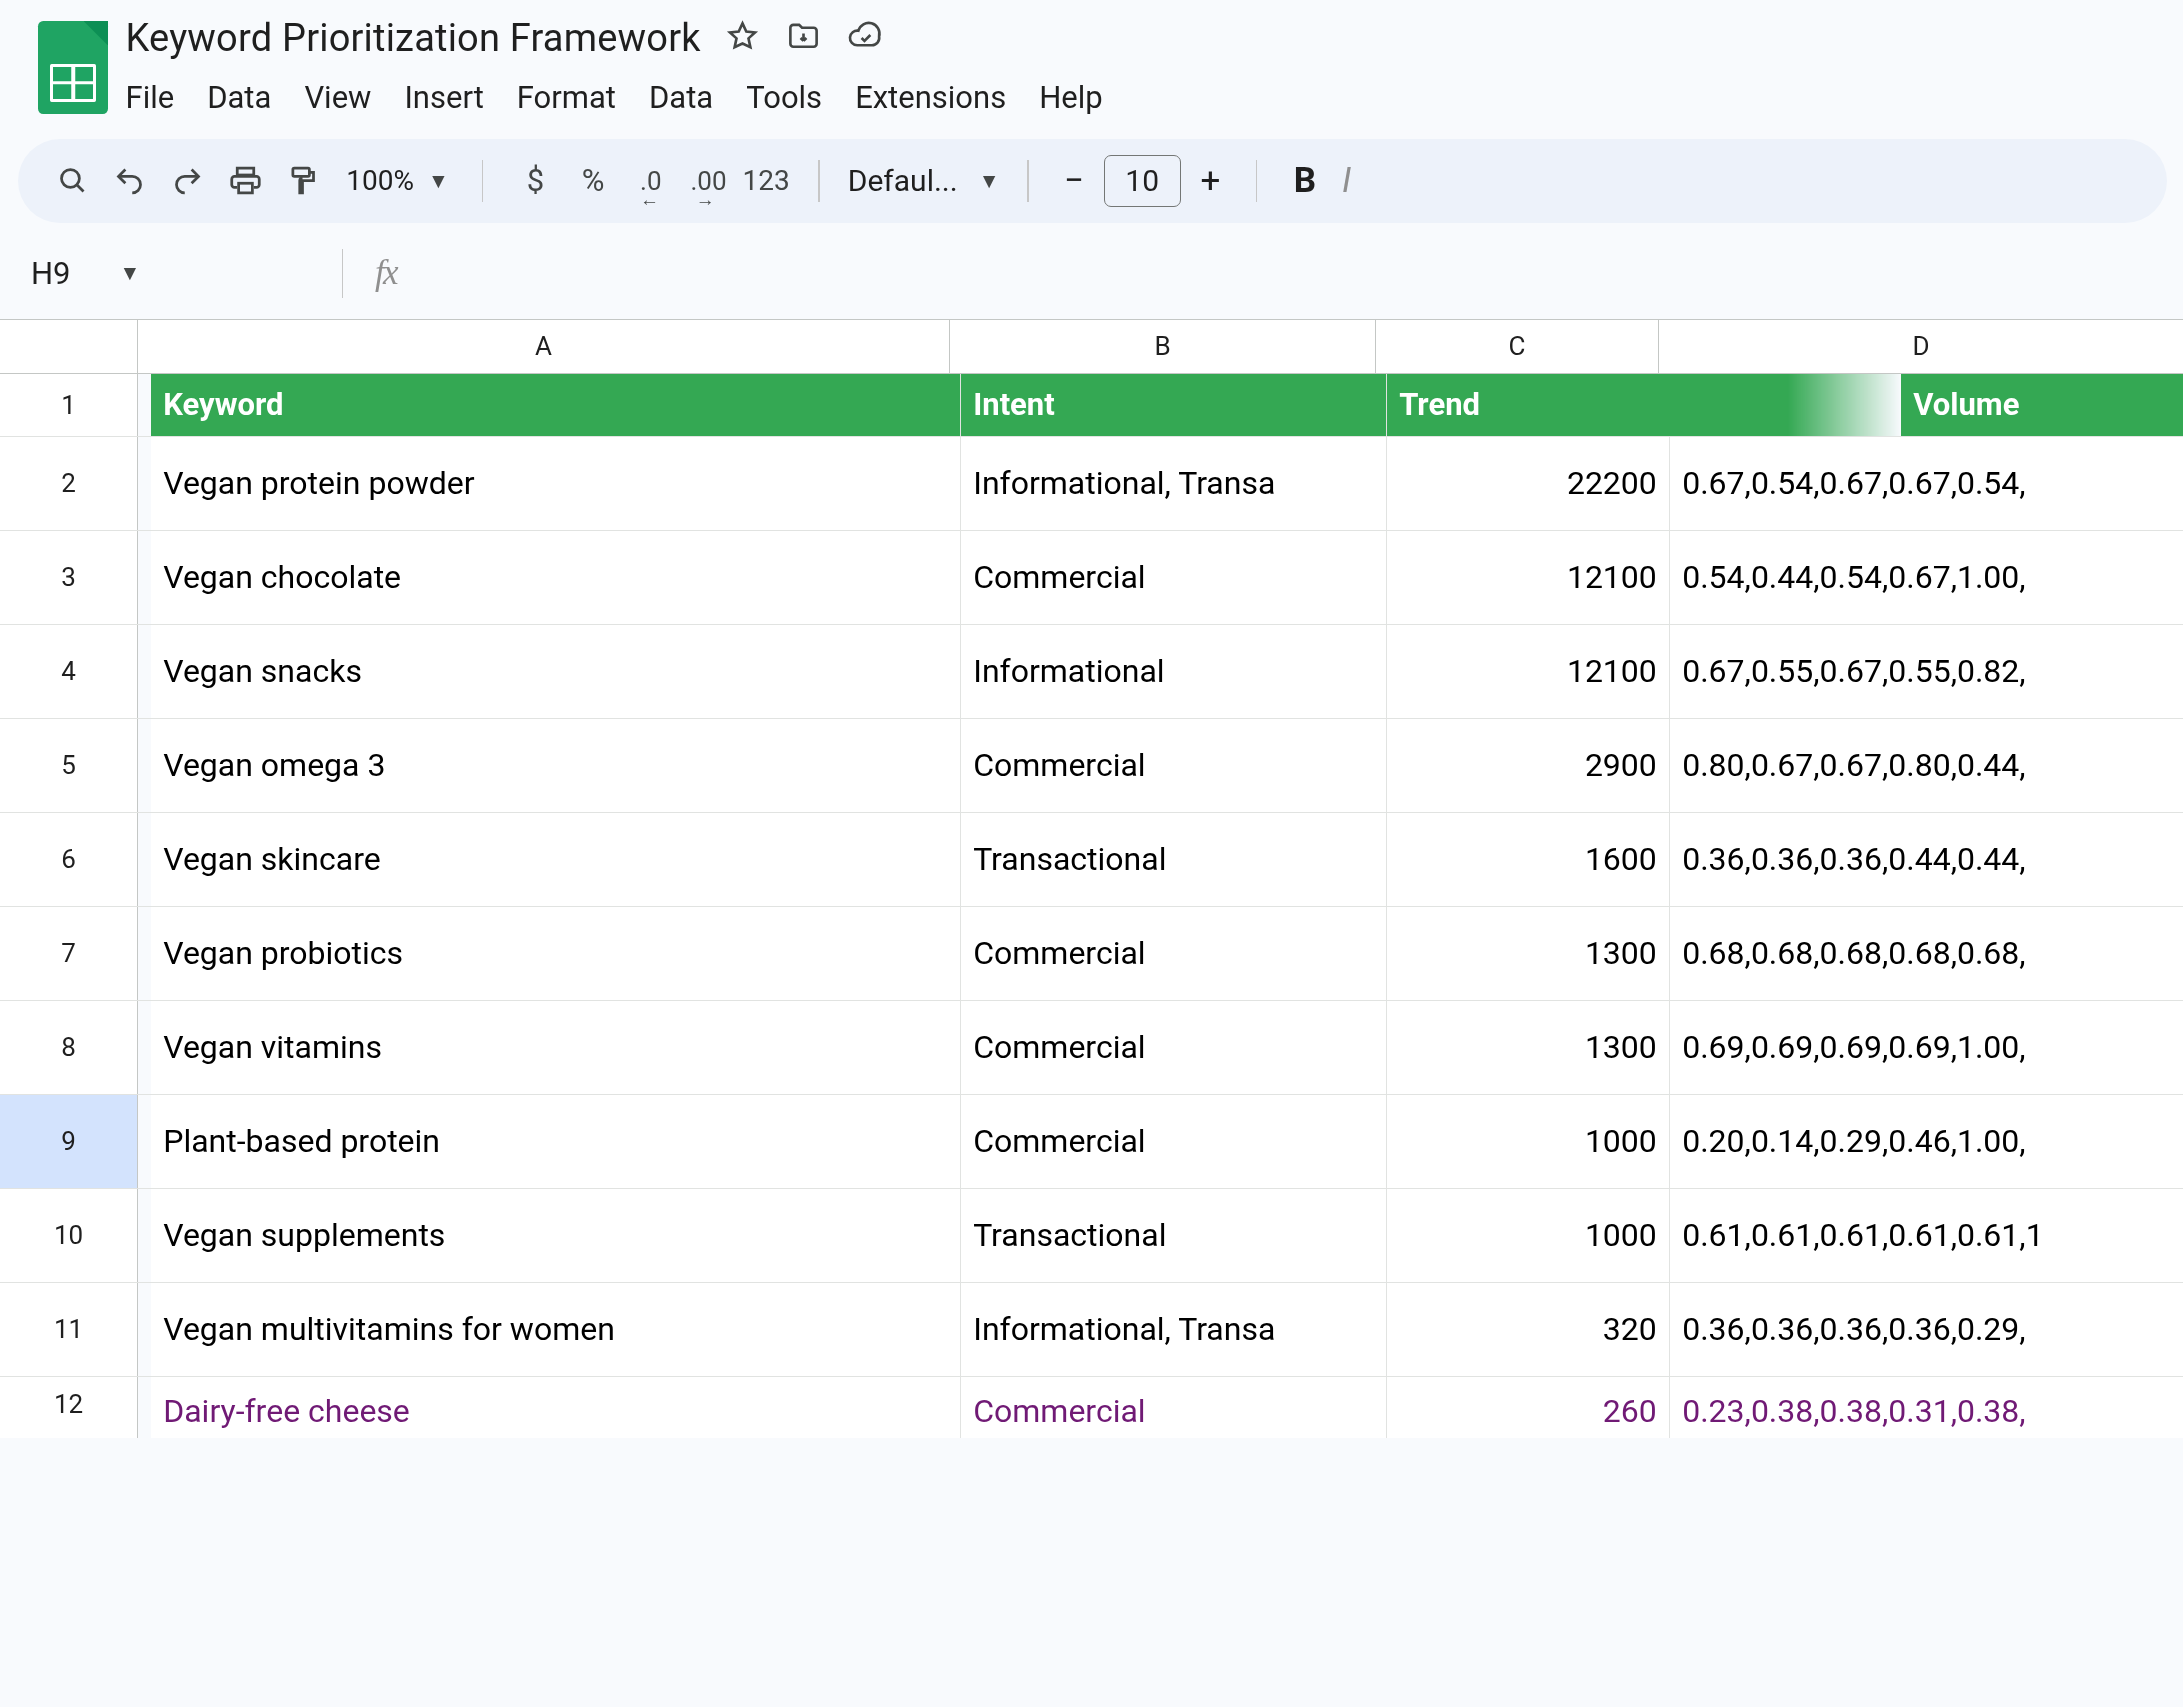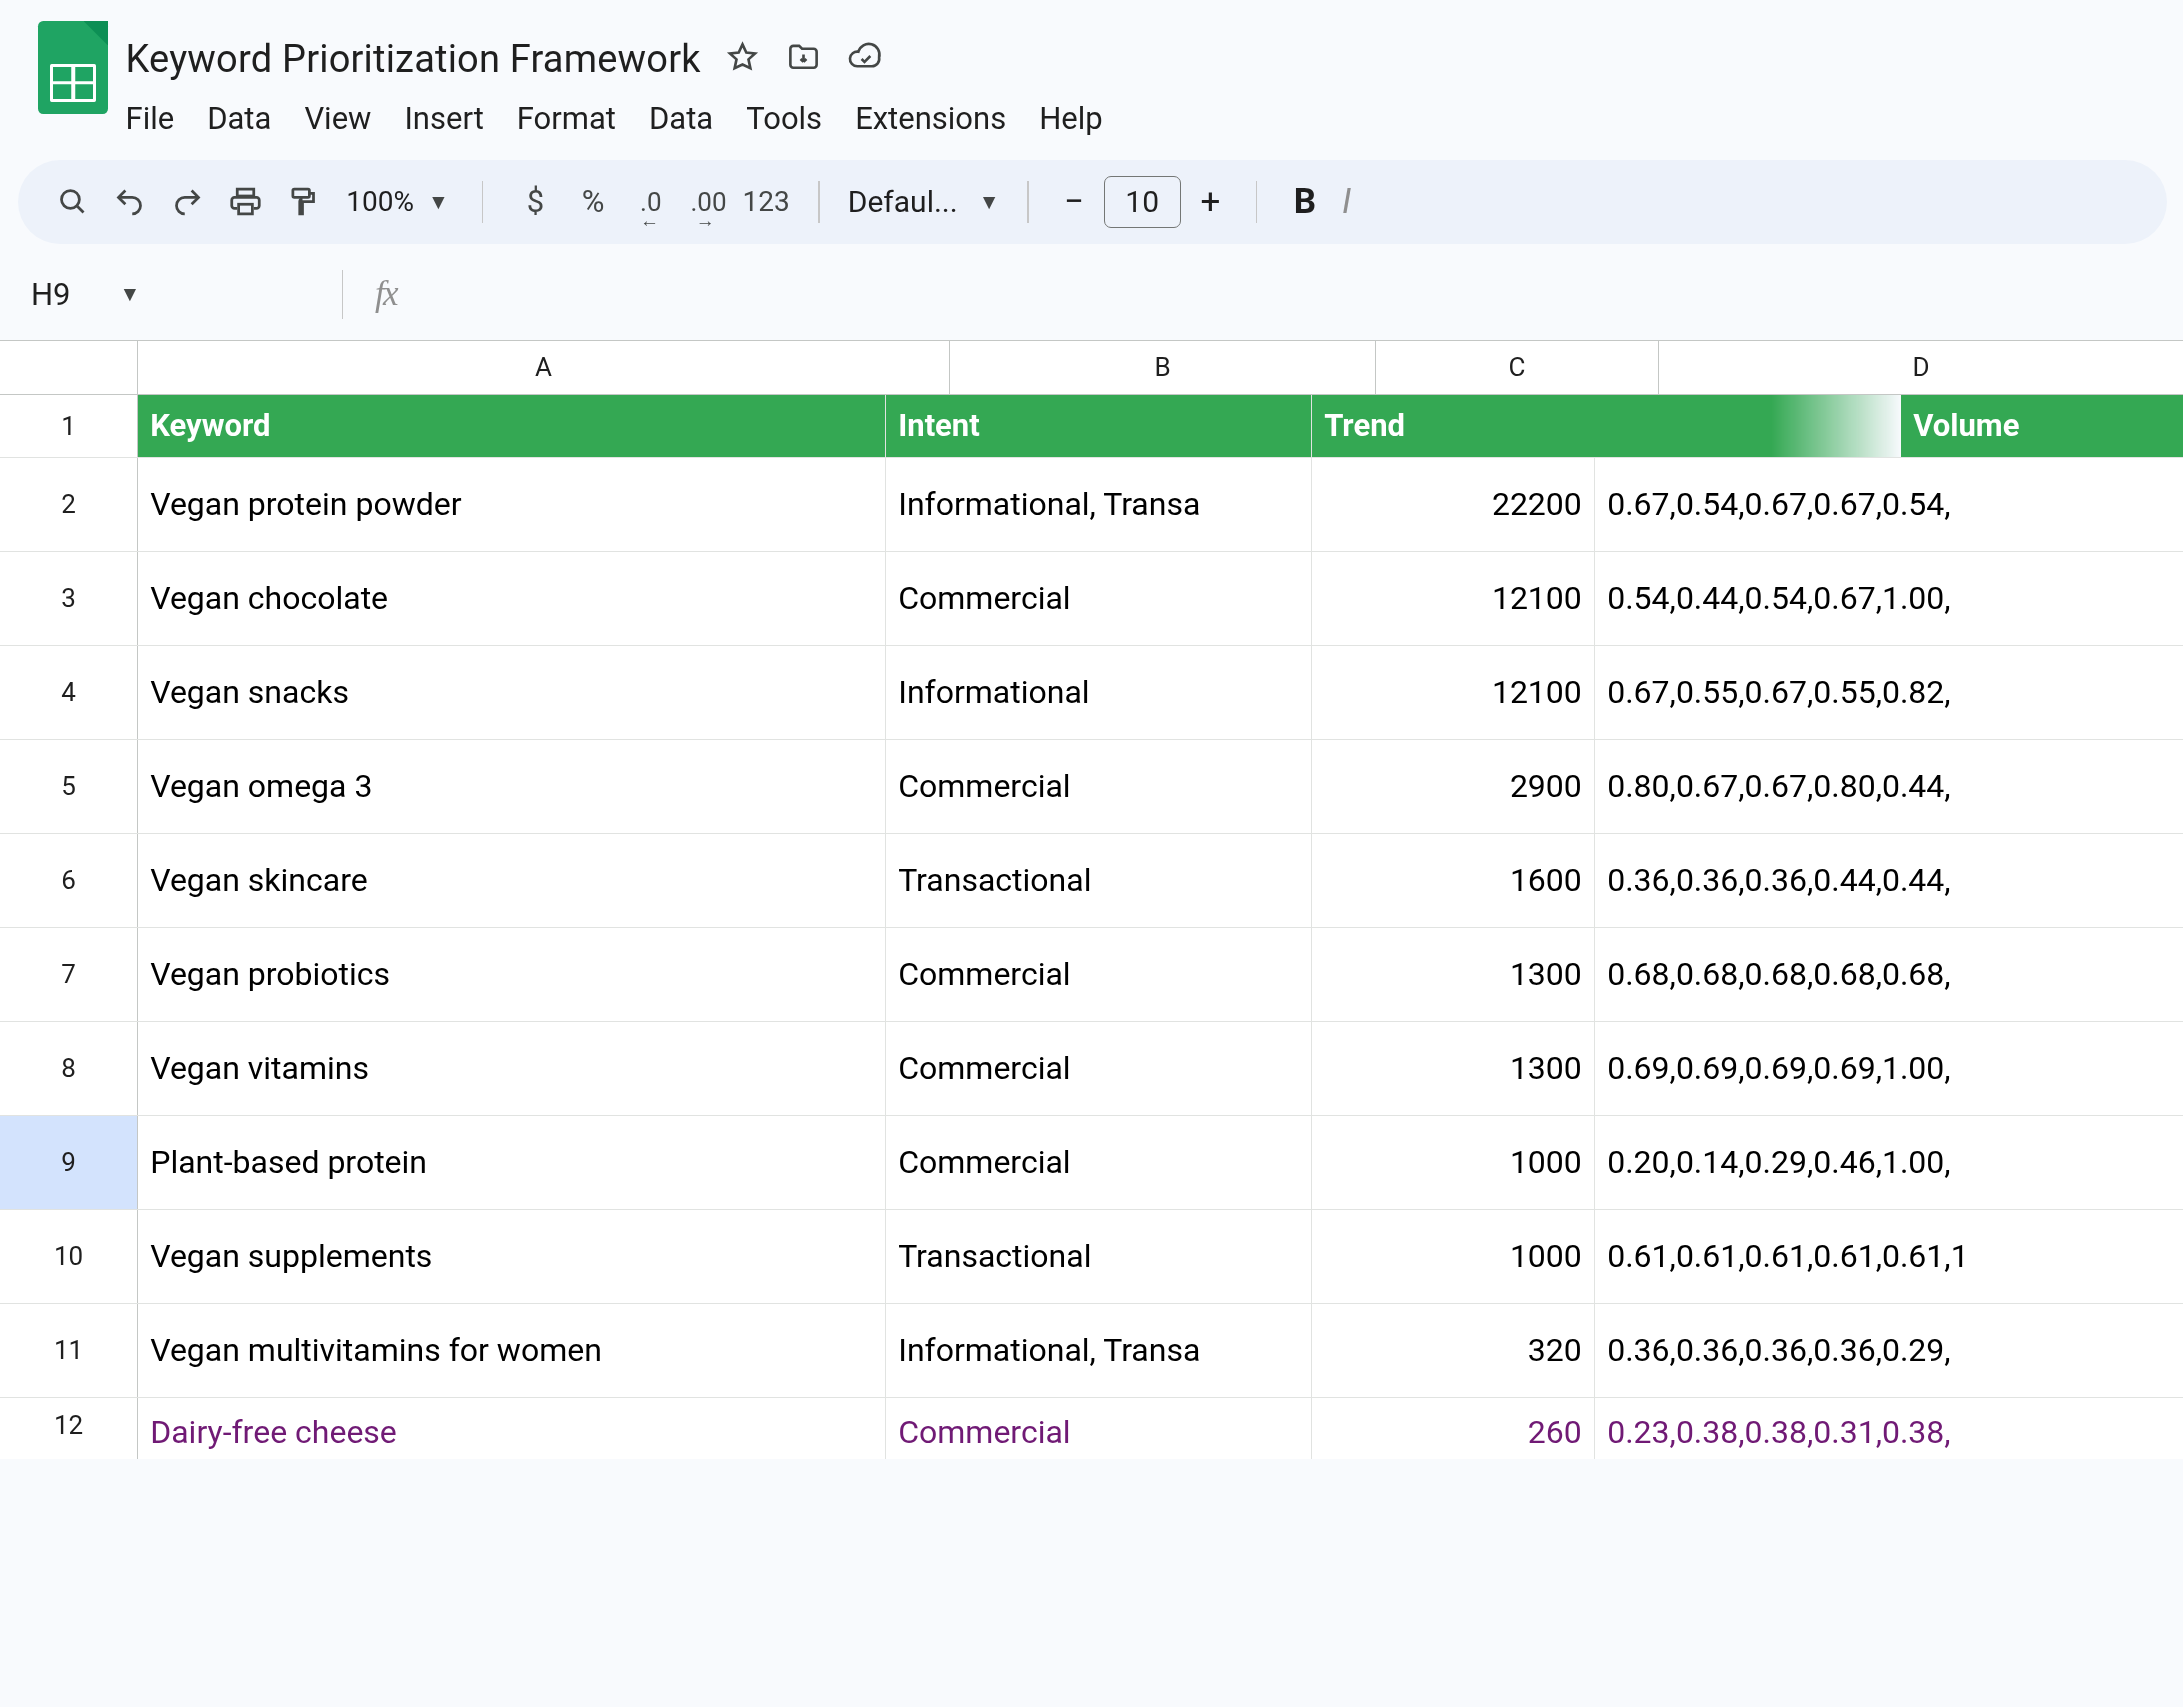--- a/index.html
+++ b/index.html
@@ -41,21 +41,21 @@
     border: 3.5px solid #fff;
     border-radius: 1.7px;
   }
   .sheets-logo .grid-icon::before,
   .sheets-logo .grid-icon::after {
     content: ""; position: absolute; background: #fff;
   }
   .sheets-logo .grid-icon::before { left:50%; top:0; bottom:0; width:3.5px; transform:translateX(-50%);}
   .sheets-logo .grid-icon::after  { top:50%; left:0; right:0; height:3.5px; transform:translateY(-50%);}
 
-  .doc-meta { flex: 1; padding-top: 3.5px; margin-top: 21px; }
+  .doc-meta { flex: 1; padding-top: 3.5px; }
   .title-row { display:flex; align-items:center; gap:24.5px; }
   .doc-title {
     font-size: 38px; font-weight: 400; color:#1f1f1f;
     letter-spacing: 0.2px;
   }
   .title-icons { display:flex; align-items:center; gap:26px; color:#444746; }
   .title-icons svg { width:35px; height:35px; }
 
   .menubar {
     display:flex; gap:33px;
@@ -178,21 +178,21 @@
   .rownum.sel { background:#d3e3fd; }
   .cell {
     border-right:1.7px solid #e1e3e1;
     display:flex; align-items:center;
     padding:0 12.2px;
     overflow:hidden; white-space:nowrap;
     font-size:32px;
     color:#000;
     background:#fff;
   }
-  .cellA{width:748px;} .cellB{width:426px;text-align:right;} .cellC{width:283px; justify-content:flex-end;} .cellD{flex:1; border-right:none; padding-right:0;}
+  .cellA{width:810px;margin-left:13px;} .cellB{width:426px;text-align:right;} .cellC{width:283px; justify-content:flex-end;} .cellD{flex:1; border-right:none; padding-right:0;}
 
   
   .row.hdr { height:63px; border-bottom:1.7px solid #e1e3e1;}
   .row.hdr .cell {
     background:#34a853;
     color:#fff;
     font-weight:700;
     font-size:31px;
   }
   .row.hdr .cellC { justify-content:flex-start; }

